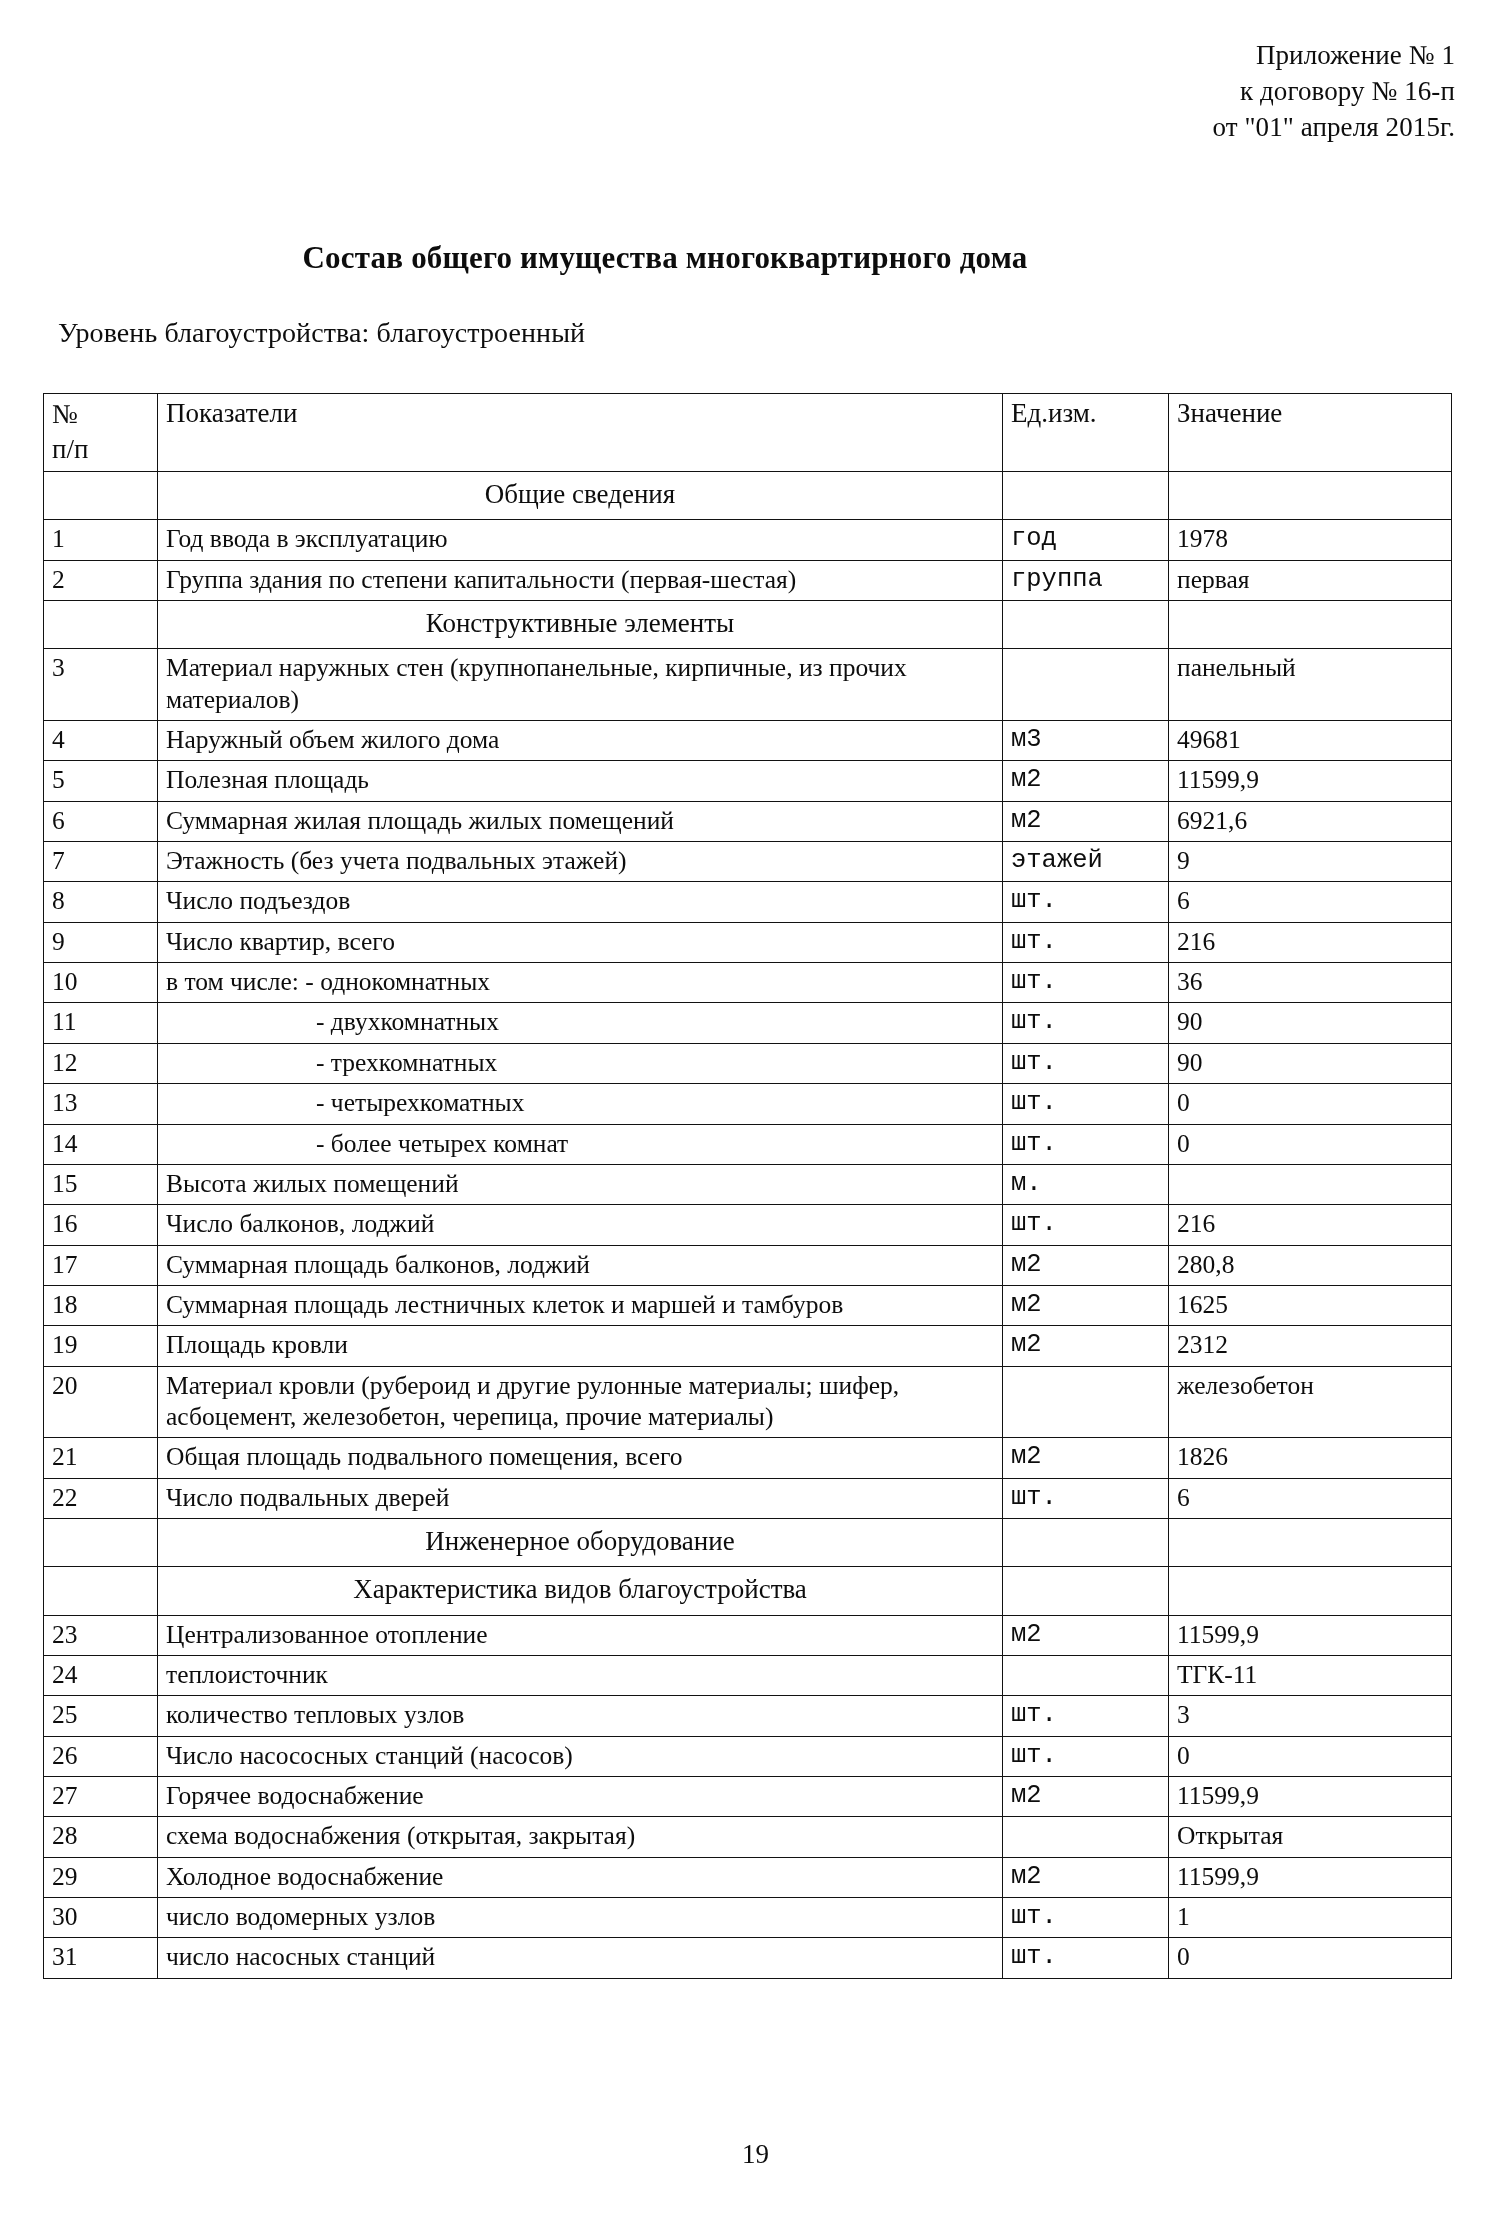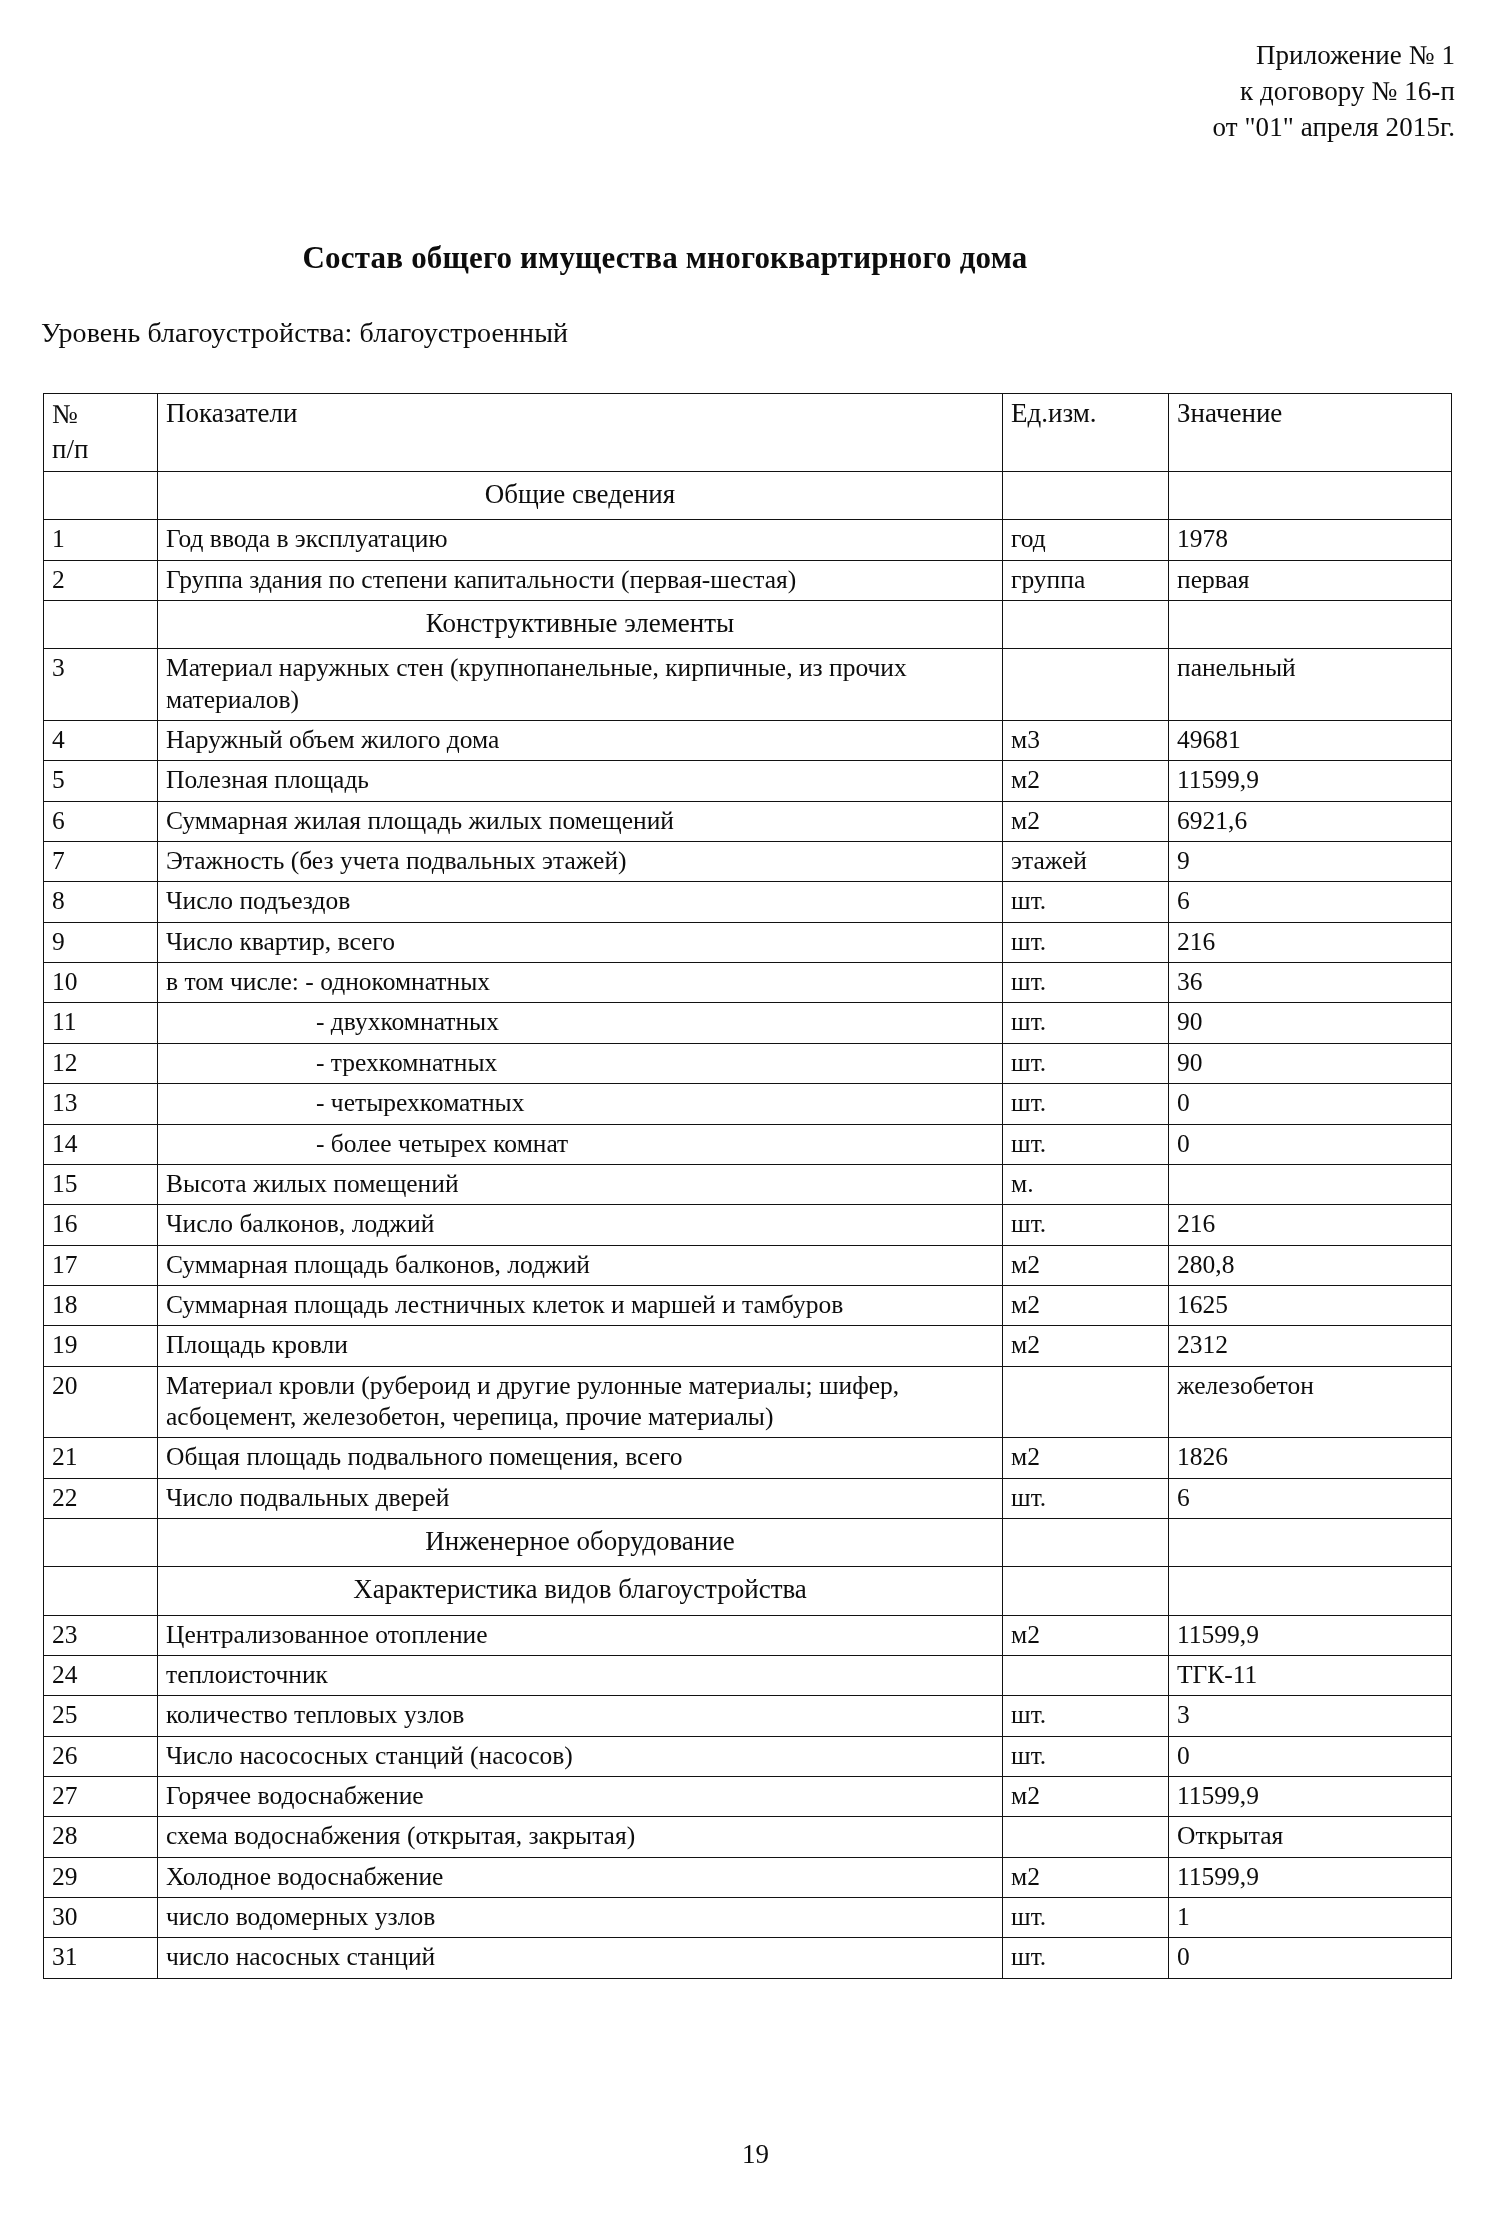--- a/index.html
+++ b/index.html
@@ -46,21 +46,21 @@
     text-align: center;
     font-size: 31px;
     font-weight: bold;
     letter-spacing: 0.2px;
   }
 
   
   .doc-subtitle {
     position: absolute;
     top: 317px;
-    left: 41px;
+    left: 58px;
     font-size: 28px;
     letter-spacing: 0.1px;
   }
 
   
   .table-wrap {
     position: absolute;
     top: 393px;
     left: 43px;
     width: 1408px;
@@ -93,21 +93,21 @@
     padding-bottom: 12px;
   }
   th.h-num { line-height: 1.28; }
 
   td.num {
     text-align: left;
     padding-left: 10px;
   }
   td.ind   { text-align: justify; text-align-last: left; padding-left: 12px; padding-right: 14px; }
   td.ind.nojust { text-align: left; margin-top: 48px; }
-  td.unit  { padding-left: 10px; }
+  td.unit  { padding-left: 10px; font-family: Liberation Mono, monospace; }
   td.val   { padding-left: 12px; margin-left: 12px; }
 
   tr.section td {
     text-align: center;
     font-weight: normal;
     font-size: 27px;
     padding-top: 6px;
     padding-bottom: 8px;
   }
   tr.section td.sec-label { padding-left: 8px; padding-right: 8px; }

